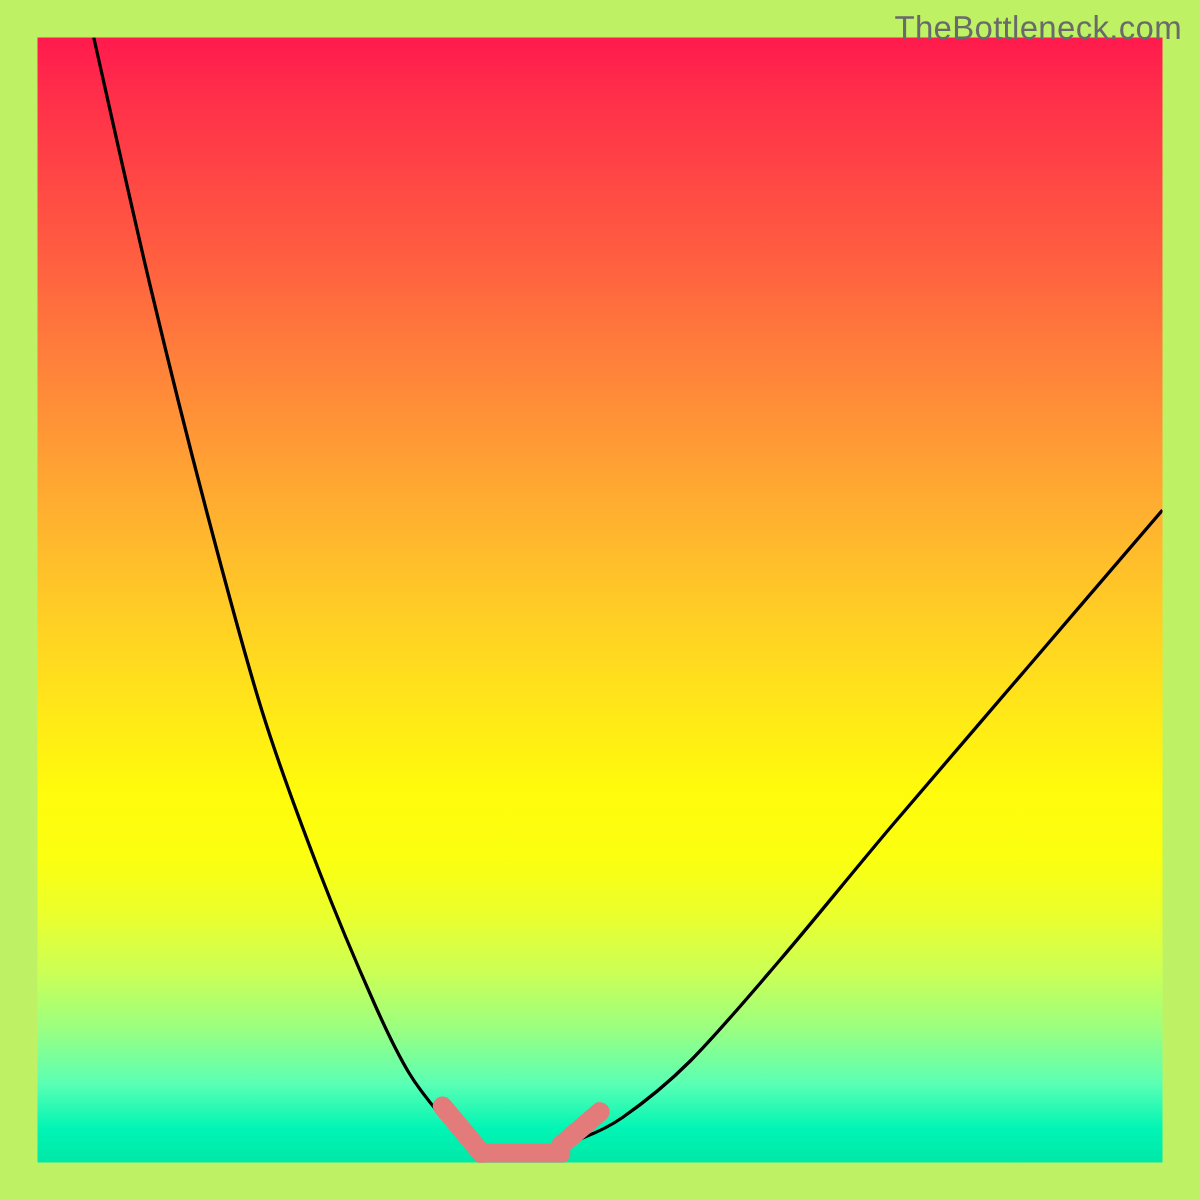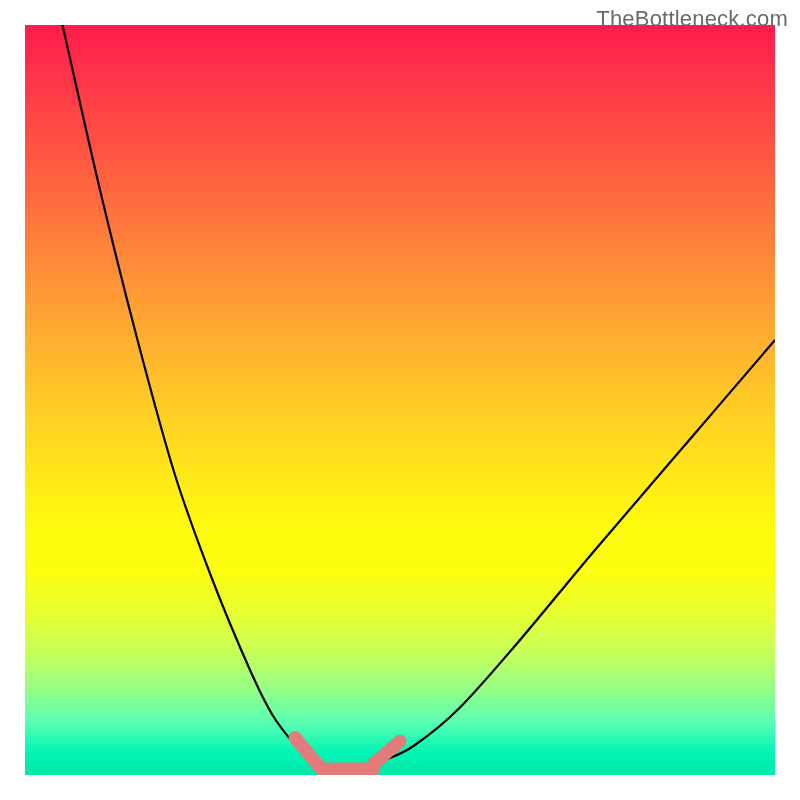--- a/index.html
+++ b/index.html
@@ -1,21 +1,21 @@
 <!DOCTYPE html>
 <html><head>
 <meta charset="utf-8">
 <style>
   * { margin: 0; padding: 0; box-sizing: border-box; }
   html, body { width: 800px; height: 800px; background: #000; overflow: hidden; }
   .container {
     width: 800px;
     height: 800px;
     position: relative;
-    background: #ffffff;
+    background: #bef264;
   }
   .plot-area {
     position: absolute;
     left: 25px;
     top: 25px;
     width: 750px;
     height: 750px;
     background: linear-gradient(to bottom,
       #ff1a4d 0%,
       #ff2e4a 5%,

